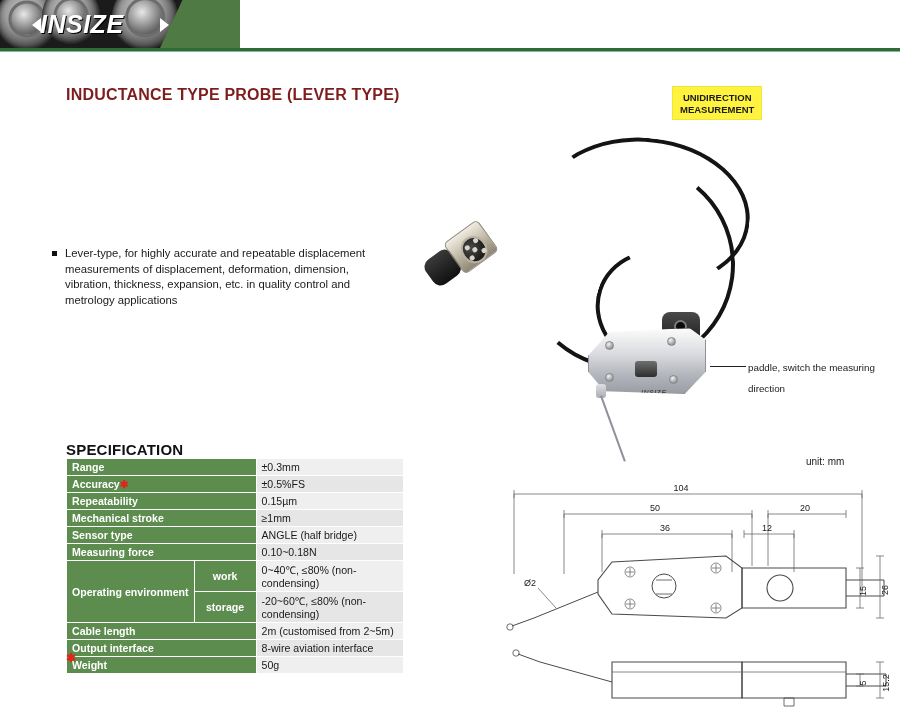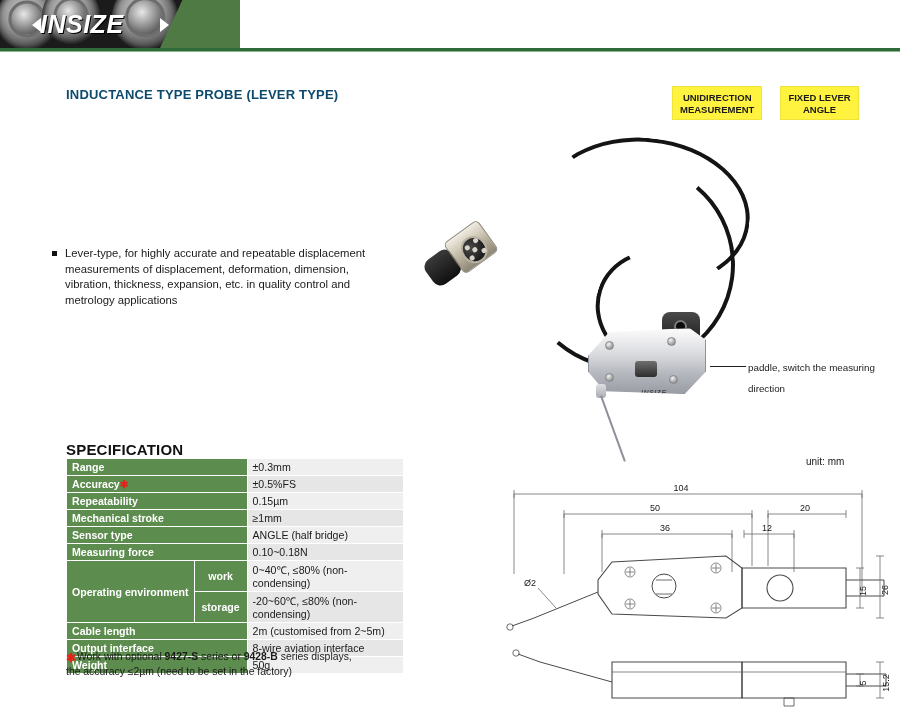--- a/index.html
+++ b/index.html
@@ -84,23 +84,23 @@
     position: absolute;
     left: 0; top: 51px;
     width: 900px; height: 1px;
     background: #8fb58f;
   }
 
   
   .title {
     position: absolute;
     left: 66px; top: 84px;
-    font-size: 13px;
-    font-weight: bold;
-    color: #0c4a6e;
+    font-size: 16px;
+    font-weight: bold;
+    color: #7f1d1d;
     letter-spacing: 0.2px;
     line-height: 22px;
   }
   .title .l2 { display: block; }
 
   .badges {
     position: absolute;
     left: 672px; top: 86px;
     display: flex;
     gap: 18px;
@@ -159,21 +159,21 @@
     vertical-align: middle;
   }
   td.lbl {
     background: #5d8c4f;
     color: #ffffff;
     font-weight: bold;
     width: 132px;
     white-space: nowrap;
   }
   td.lbl.sub {
-    width: 53px;
+    width: 62px;
     text-align: center;
     font-weight: bold;
   }
   td.val {
     background: #efefef;
     color: #1a1a1a;
     border: 1px solid #ffffff;
   }
   td.val.alt { background: #e6e6e6; }
   .star { color: #e2231a; font-weight: bold; }
@@ -390,24 +390,20 @@
 
 <div class="title">
   <span>INDUCTANCE TYPE PROBE (LEVER TYPE)</span>
 </div>
 
 <div class="badges">
   <div class="badge">
     <span>UNIDIRECTION</span><br>
     <span>MEASUREMENT</span>
   </div>
-  <div class="badge">
-    <span>FIXED LEVER</span><br>
-    <span>ANGLE</span>
-  </div>
 </div>
 
 <div class="bullet-block">
   <div class="bullet-sq"></div>
   <div class="bullet-text">Lever-type, for highly accurate and repeatable displacement measurements of displacement, deformation, dimension, vibration, thickness, expansion, etc. in quality control and metrology applications</div>
 </div>
 
 <div class="spec-title">SPECIFICATION</div>
 
 <table class="spec">
@@ -457,21 +453,20 @@
     </tr>
     <tr>
       <td class="lbl" colspan="2">Weight</td>
       <td class="val">50g</td>
     </tr>
   </tbody>
 </table>
 
 <div class="footnote">
   <span class="fstar">✱</span>
-  <span class="ftext"><span>Work with optional </span><b>9427-S</b><span> series or </span><b>9428-B</b><span> series displays,</span><br><span>the accuracy ≤2µm (need to be set in the factory)</span></span>
 </div>
 
 <div class="photo">
   <div class="cable-seg c1"></div>
   <div class="cable-seg c2"></div>
   <div class="cable-seg c3"></div>
 
   <div class="connector">
     <div class="conn-grip"></div>
     <div class="conn-body">

